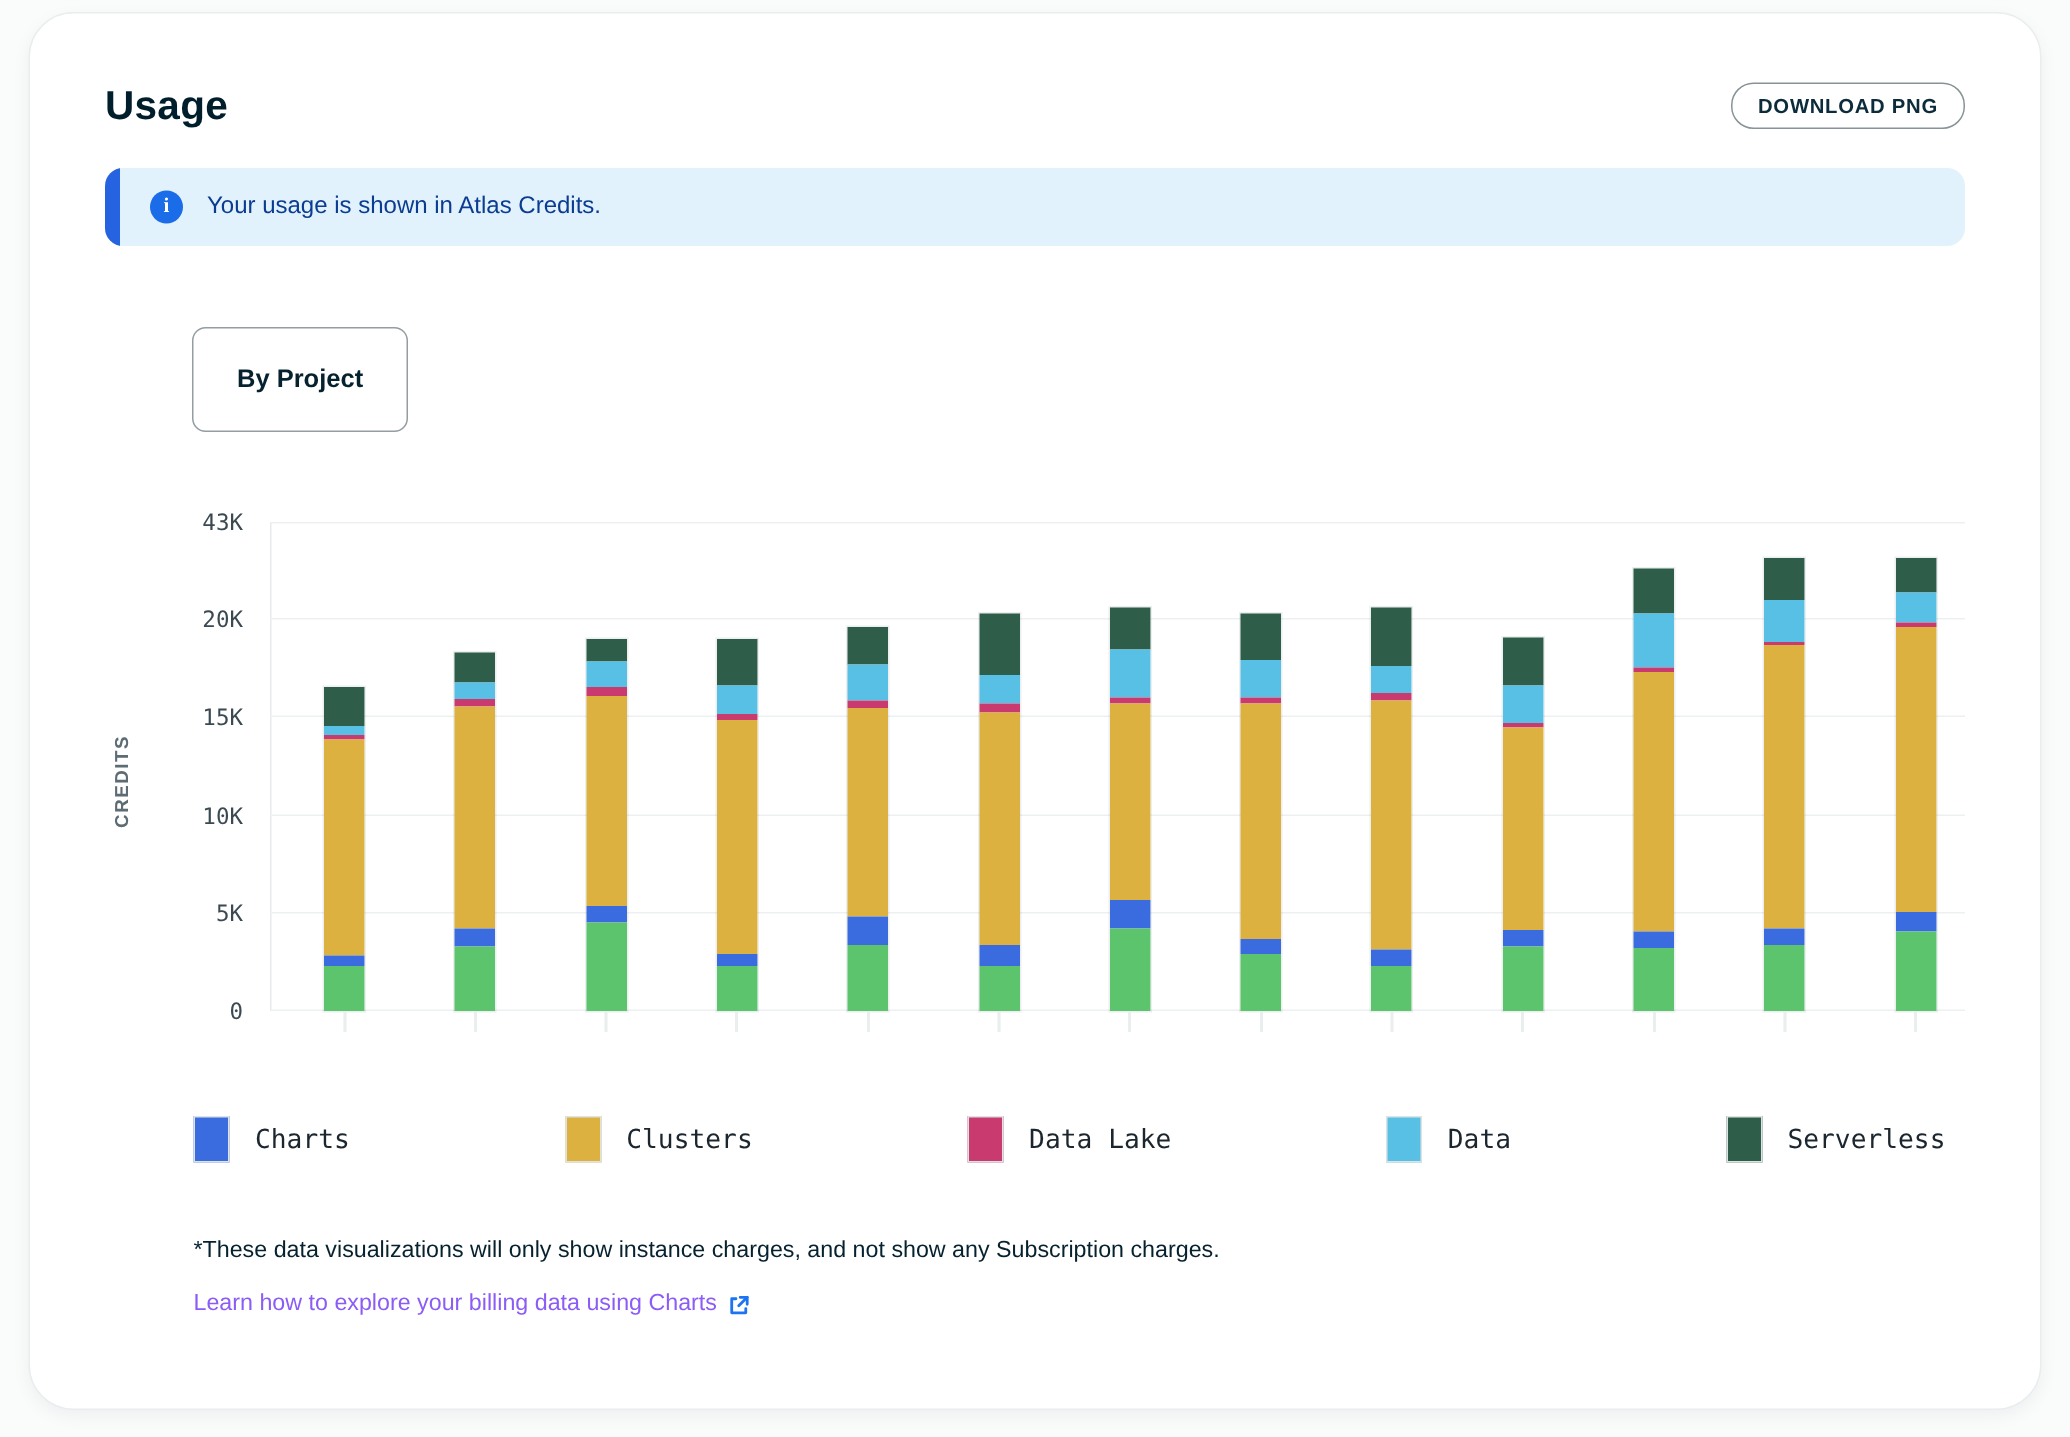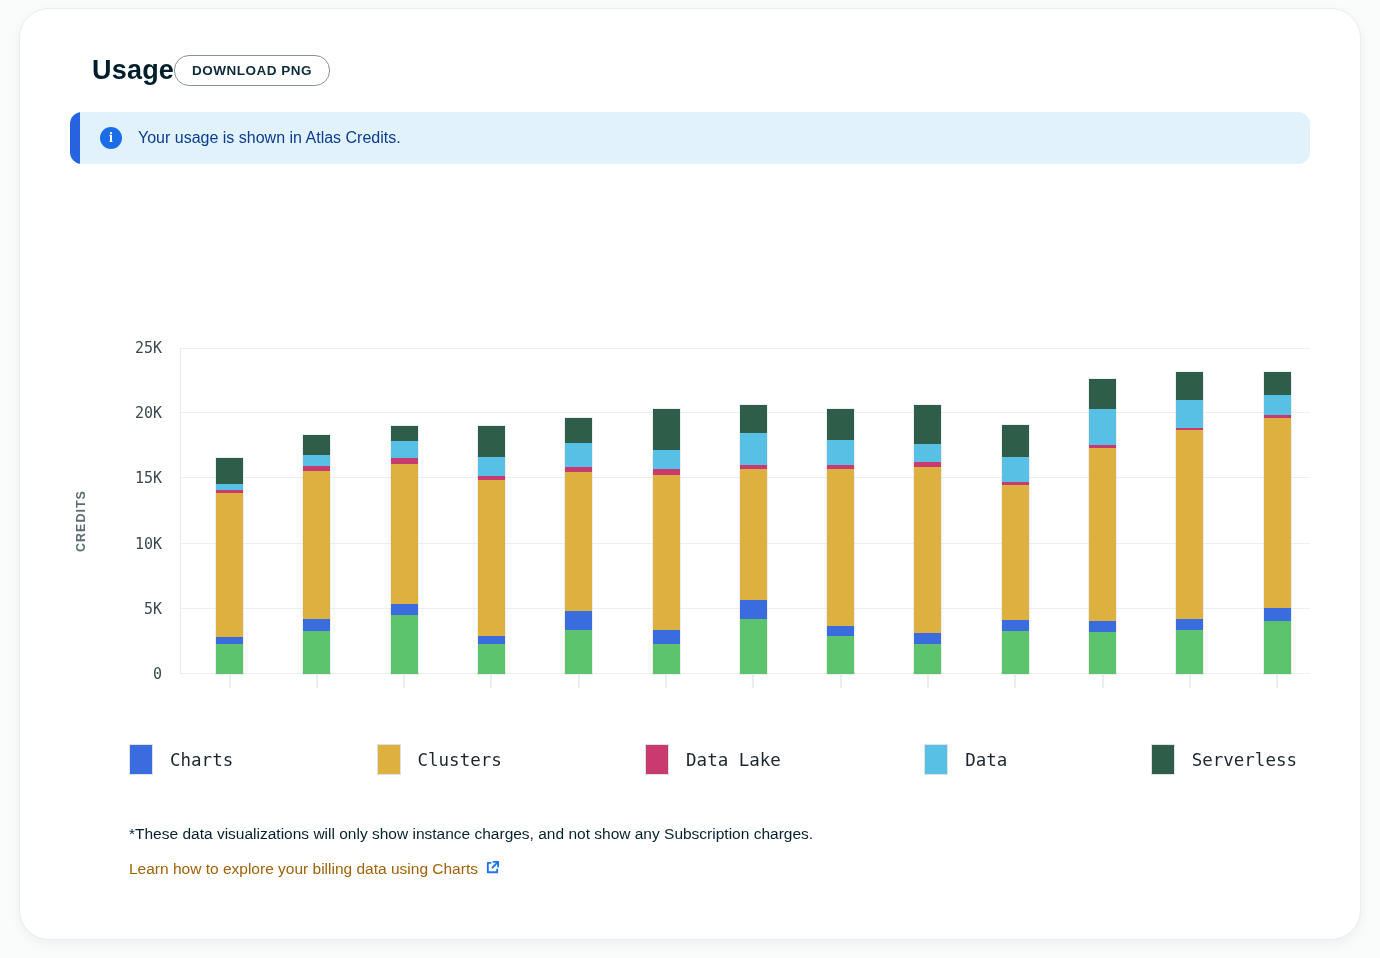--- a/index.html
+++ b/index.html
@@ -3,21 +3,21 @@
 <meta charset="utf-8">
 <style>
   * { box-sizing: border-box; margin: 0; padding: 0; }
   html,body { width:1380px; height:958px; overflow:hidden; background:#fafbfb;
     font-family:"Liberation Sans", sans-serif; color:#001e2b; }
 
   .card { position:relative; width:1342px; height:932px; margin:8px 0 0 19px;
     background:#ffffff; border:1px solid #e9edee; border-radius:30px;
     box-shadow:0 4px 12px rgba(6,22,33,.05); padding:0 50px; }
 
-  .header { display:flex; align-items:center; padding-top:46px;margin-left:22px; }
+  .header { display:flex; justify-content:space-between; align-items:center; padding-top:46px; }
   .page-title { font-size:27px; font-weight:700; letter-spacing:.2px; color:#001e2b; }
   .download-btn { border:1px solid #889397; border-radius:15px; background:#fff;
     padding:7px 17px; font-size:13.5px; font-weight:700; letter-spacing:.5px;
     color:#0c2b3b; cursor:pointer; font-family:inherit; }
 
   .banner { position:relative; margin-top:26px; height:52px; background:#e1f2fc;
     border-radius:12px; display:flex; align-items:center; padding-left:30px; overflow:hidden; }
   .banner-bar { position:absolute; left:0; top:0; bottom:0; width:10px; background:#2563e0; }
   .info-icon { width:22px; height:22px; border-radius:50%; background:#1a6ce8; color:#fff;
     display:flex; align-items:center; justify-content:center; font-size:14px; font-weight:700;
@@ -43,41 +43,42 @@
   .seg { width:100%; }
   .xtick { position:absolute; top:326px; width:2px; height:14px; background:#e9eeee; }
 
   .legend { display:flex; justify-content:space-between; align-items:center;
     margin:50px 0 0 59px; width:1168px; }
   .legend-item { display:flex; align-items:center; gap:17px; }
   .swatch { width:24px; height:31px; border:1px solid #dde3e4; }
   .legend-label { font-family:"DejaVu Sans Mono", monospace; font-size:17.5px; color:#1c262e; }
 
   .footnote { margin:50px 0 0 59px; font-size:15.5px; color:#06222f; }
-  .link-row { margin:17px 0 0 59px; display:inline-flex; align-items:flex-start; gap:7px;
-    color:#a16207; font-size:15.5px; cursor:pointer; text-decoration:none; }
+  .link-row { margin:17px 0 0 59px; display:inline-flex; align-items:flex-end; gap:7px;
+    color:#8b5cf6; font-size:15.5px; cursor:pointer; text-decoration:none; }
   .ext-icon { display:inline-flex; }
 </style>
 </head>
 <body>
 
 <div class="card">
 
   <div class="header">
     <div class="page-title">Usage</div>
     <button class="download-btn">DOWNLOAD PNG</button>
   </div>
 
   <div class="banner">
     <span class="banner-bar"></span>
     <span class="info-icon">i</span>
     <span class="banner-text">Your usage is shown in Atlas Credits.</span>
   </div>
 
   <div class="tabs">
+      <button class="tab">By Project</button>
     </div>
 
   <div class="chart-wrap">
     <span class="ylabel">CREDITS</span>
     <div class="plot">
         <div class="gridline" style="top: 325px;"></div>
         <div class="gridline" style="top: 259.8px;"></div>
         <div class="gridline" style="top: 194.6px;"></div>
         <div class="gridline" style="top: 129.4px;"></div>
         <div class="gridline" style="top: 64.2px;"></div>
@@ -198,21 +199,21 @@
           <div class="seg" style="height: 19.56px; background: rgb(88, 192, 228);"></div>
           <div class="seg" style="height: 23.472px; background: rgb(46, 94, 73);"></div>
         </div>
         <div class="xtick" style="left: 1095.1px;"></div>
       </div>
   <div class="ytick-label" style="top: 317px;">0</div>
       <div class="ytick-label" style="top: 251.8px;">5K</div>
       <div class="ytick-label" style="top: 186.6px;">10K</div>
       <div class="ytick-label" style="top: 121.4px;">15K</div>
       <div class="ytick-label" style="top: 56.2px;">20K</div>
-      <div class="ytick-label" style="top: -9px;">25K</div>
+      <div class="ytick-label" style="top: -9px;">43K</div>
     </div>
 
   <div class="legend">
       <div class="legend-item">
         <div class="swatch" style="background: rgb(58, 108, 224);"></div>
         <div class="legend-label">Charts</div>
       </div>
       <div class="legend-item">
         <div class="swatch" style="background: rgb(220, 177, 63);"></div>
         <div class="legend-label">Clusters</div>

